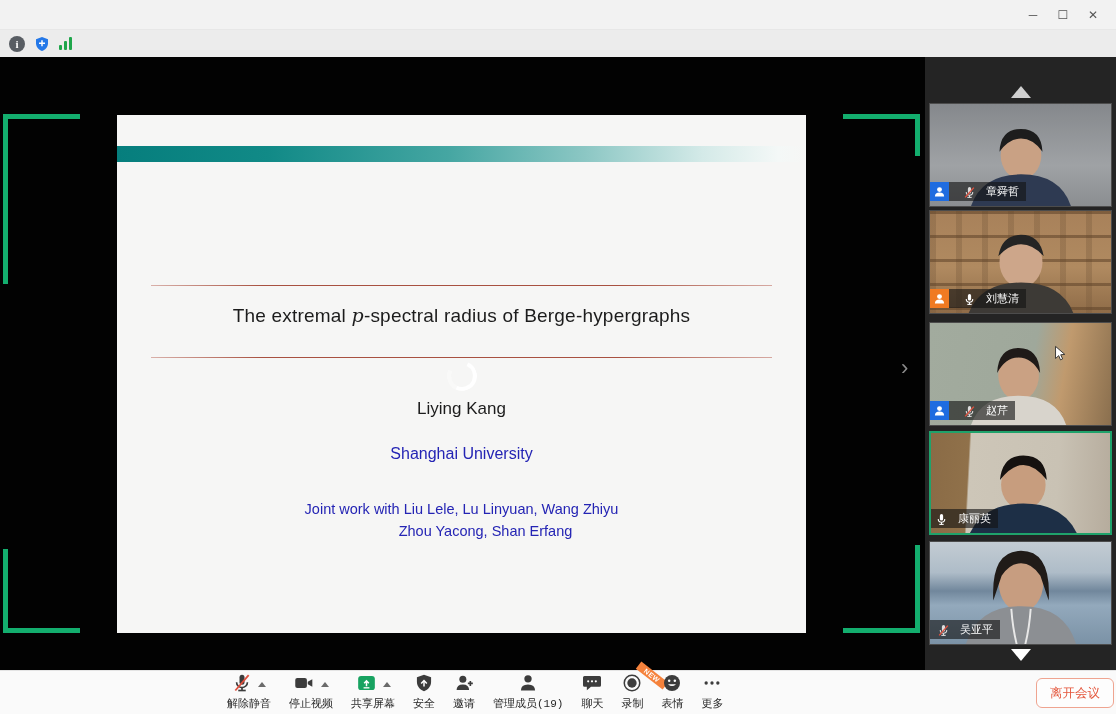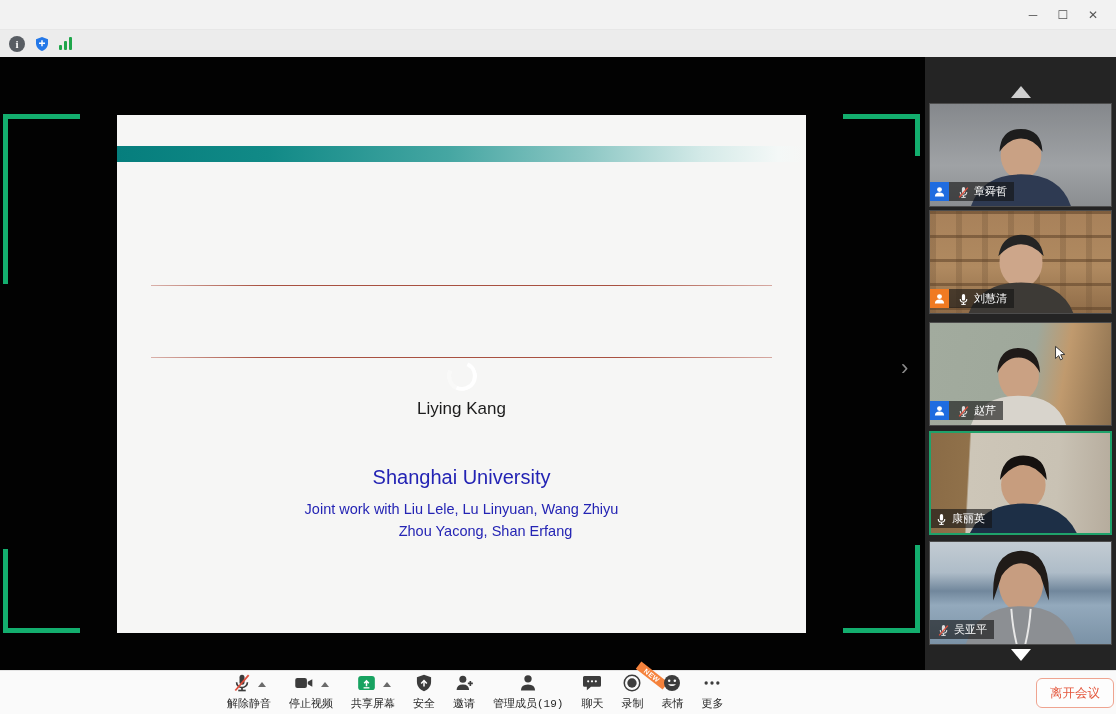--- a/index.html
+++ b/index.html
@@ -50,41 +50,41 @@
   .rule { position:absolute; left:34px; right:34px; height:1px;
     background:linear-gradient(to right, rgba(182,92,78,.45), #a85140 18%, #a85140 75%, rgba(182,92,78,.5)); }
   .rule1 { top:170px; } .rule2 { top:242px; }
   .slide-title { position:absolute; top:189px; left:0; width:100%; text-align:center;
     font-size:19px; color:#1c1c1c; letter-spacing:.2px; }
   .slide-title .var { font-family:"DejaVu Serif","Liberation Serif",serif; font-style:italic; }
   .spinner { position:absolute; top:246px; left:calc(50% - 15px); width:30px; height:30px;
     border-radius:50%; border:4px solid rgba(255,255,255,.95); border-top-color:transparent;
     border-left-color:rgba(255,255,255,.35); transform:rotate(-20deg); }
   .slide-author { position:absolute; top:284px; width:100%; text-align:center; font-size:17px; color:#1c1c1c; }
-  .slide-affil { position:absolute; top:330px; width:100%; text-align:center; font-size:20px; color:#2424b4;margin-top:21px; }
+  .slide-affil { position:absolute; top:330px; width:100%; text-align:center; font-size:16px; color:#2424b4; }
   .slide-joint { position:absolute; width:100%; text-align:center; font-size:14.5px; color:#2424b4; }
   .joint1 { top:386px; } .joint2 { top:408px;padding-left:48px; }
 
   
   .sidebar { position:absolute; left:925px; top:0; width:191px; height:613px; background:#242424; }
   .scroll-arrow { position:absolute; left:50%; transform:translateX(-50%); width:0; height:0; cursor:pointer; }
   .arrow-up { top:29px; border-left:10px solid transparent; border-right:10px solid transparent; border-bottom:12px solid #cfcfcf; }
   .arrow-down { top:592px; border-left:10px solid transparent; border-right:10px solid transparent; border-top:12px solid #ffffff; }
   .tile { position:absolute; left:4px; width:183px; height:104px; border:1px solid #4c4c4c; overflow:hidden; cursor:pointer; }
   .tile1 { top:46px;  background:linear-gradient(180deg,#85888c 0%,#9fa2a5 60%,#8b8e91 100%); }
   .tile2 { top:153px; background:
       repeating-linear-gradient(180deg, rgba(94,66,40,.55) 0 3px, rgba(0,0,0,0) 3px 24px),
       repeating-linear-gradient(90deg, rgba(120,90,60,.35) 0 6px, rgba(0,0,0,0) 6px 26px),
       linear-gradient(180deg,#a8815a 0%,#b08a60 55%,#8f6c48 100%); }
   .tile3 { top:265px; background:linear-gradient(100deg,#a2ab9e 0%,#9fa89b 55%,#c09a6e 72%,#8a6f4e 100%); }
   .tile4 { top:374px; border:2px solid #1fa26b;
       background:linear-gradient(93deg,#8a6b46 0%,#90714a 21%,#cdc6b8 22%,#c9c2b4 70%,#b6ac9d 100%); }
   .tile5 { top:484px; background:linear-gradient(180deg,#c3ccd3 0%,#aebcc8 30%,#71879c 48%,#93a9bc 62%,#7b92a6 100%); }
   .sil { position:absolute; bottom:-1px; left:50%; transform:translateX(-50%); height:82%; }
-  .badge { position:absolute; left:0; bottom:5px; display:flex; align-items:center; gap:4px;
+  .badge { position:absolute; left:0; bottom:5px; display:flex; align-items:center; gap:10px;
     background:rgba(20,20,20,.62); padding:2px 7px 2px 0; height:19px; }
   .role-sq { width:19px; height:19px; display:flex; align-items:center; justify-content:center; }
   .role-blue { background:#1f6ce0; } .role-orange { background:#f07a22; }
   .badge-mic { position:relative; width:13px; height:13px; margin-left:4px; }
   .badge-name { font-size:11px; color:#fff; white-space:nowrap; }
   .cursor-icon { position:absolute; right:42px; top:22px; }
 
   
   .bottombar { position:absolute; bottom:0; left:0; width:100%; height:44px; background:#fafafa;
     border-top:1px solid #e4e4e4; display:flex; align-items:center; }
@@ -141,20 +141,21 @@
       <div class="bracket" style="left:843px;top:57px;width:77px;height:5px;"></div>
       <div class="bracket" style="left:915px;top:57px;width:5px;height:42px;"></div>
       <div class="bracket" style="left:3px;top:492px;width:5px;height:84px;"></div>
       <div class="bracket" style="left:3px;top:571px;width:77px;height:5px;"></div>
       <div class="bracket" style="left:915px;top:488px;width:5px;height:88px;"></div>
       <div class="bracket" style="left:843px;top:571px;width:77px;height:5px;"></div>
 
       <div class="slide">
         <div class="accent-bar"></div>
         <div class="rule rule1"></div>
+        <div class="slide-title"><span>The extremal </span><span class="var">p</span><span>-spectral radius of Berge-hypergraphs</span></div>
         <div class="rule rule2"></div>
         <div class="spinner"></div>
         <div class="slide-author">Liying Kang</div>
         <div class="slide-affil">Shanghai University</div>
         <div class="slide-joint joint1">Joint work with Liu Lele, Lu Linyuan, Wang Zhiyu</div>
         <div class="slide-joint joint2">Zhou Yacong, Shan Erfang</div>
       </div>
 
       <div class="chevron-right">›</div>
     </div>

